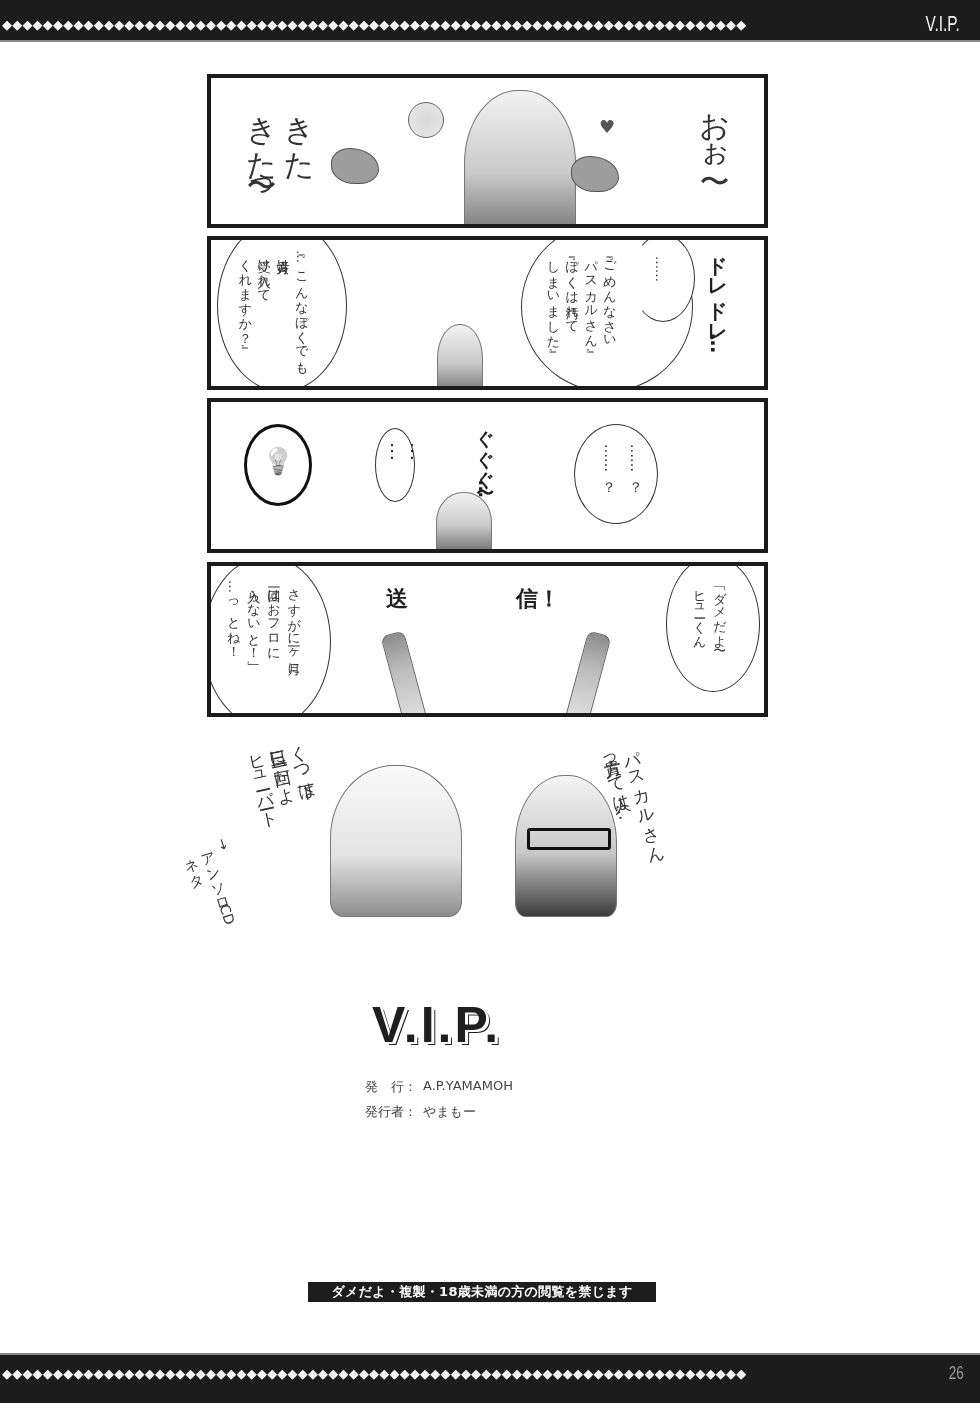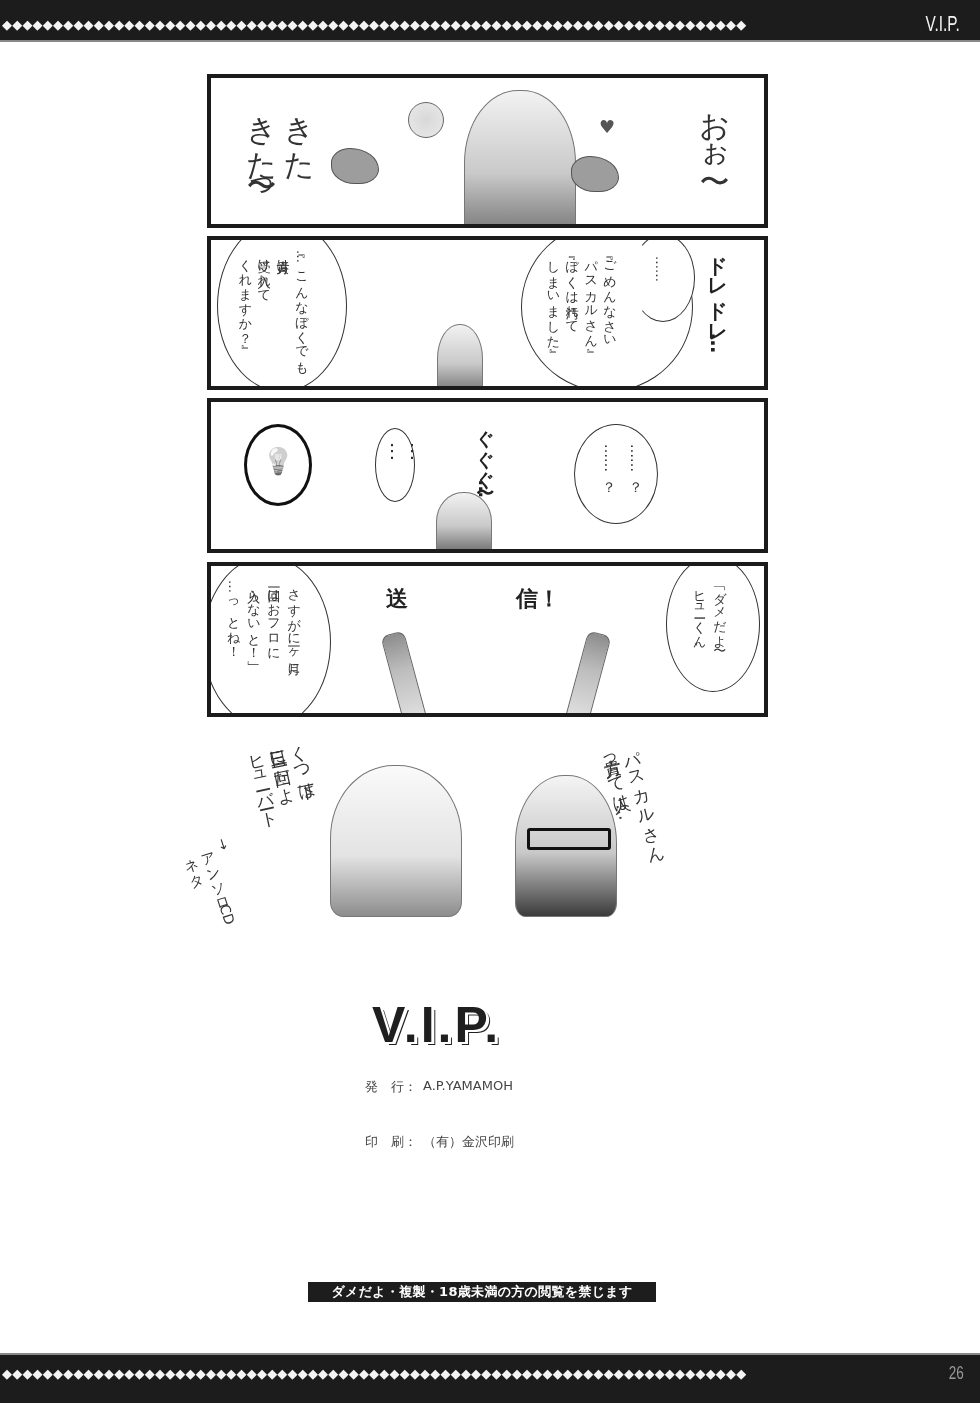--- a/index.html
+++ b/index.html
@@ -110,25 +110,25 @@
 <div class="figure" style="left:515px;top:775px;width:100px;height:140px;background:linear-gradient(180deg,#f4f4f4,#c8c8c8 55%,#3b3b3b);"></div>
 <div style="position:absolute;left:527px;top:828px;width:78px;height:16px;border:3px solid #111;border-radius:3px;"></div>
 
 <div class="title">V.I.P.</div>
 
 <div class="colophon">
   <div class="row">
     <span class="k">発　行：</span>
       <span>A.P.YAMAMOH</span>
   </div>
+  <div class="row">
+    <span class="k">発行者：</span>
+      <span>やまもー</span>
+  </div>
   <div class="gap"></div>
-  <div class="row">
-    <span class="k">印　刷：</span>
-      <span>（有）金沢印刷</span>
-  </div>
 </div>
 
 <div class="notice">ダメだよ・複製・18歳未満の方の閲覧を禁じます</div>
 
 <div class="band bottom">
   <span class="diamonds">◆◆◆◆◆◆◆◆◆◆◆◆◆◆◆◆◆◆◆◆◆◆◆◆◆◆◆◆◆◆◆◆◆◆◆◆◆◆◆◆◆◆◆◆◆◆◆◆◆◆◆◆◆◆◆◆◆◆◆◆◆◆◆◆◆◆◆◆◆◆◆◆◆</span>
   <span class="band-label">26</span>
 </div>
 
 </body></html>

